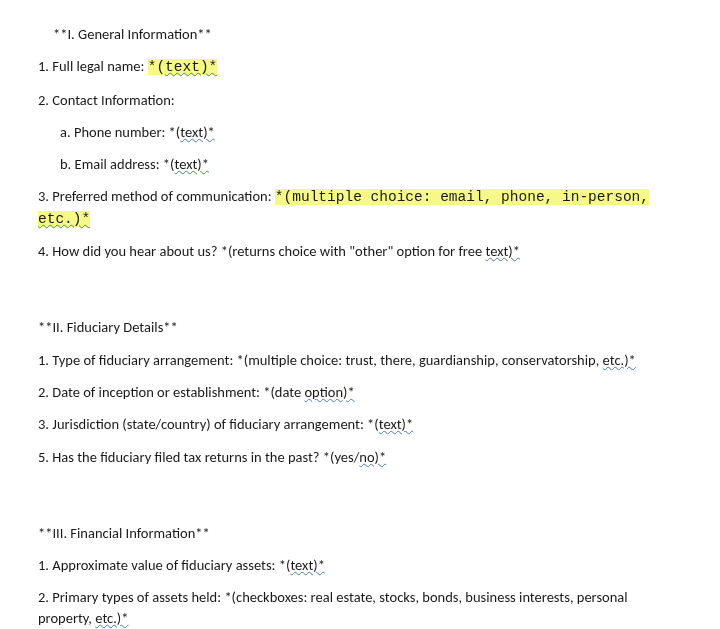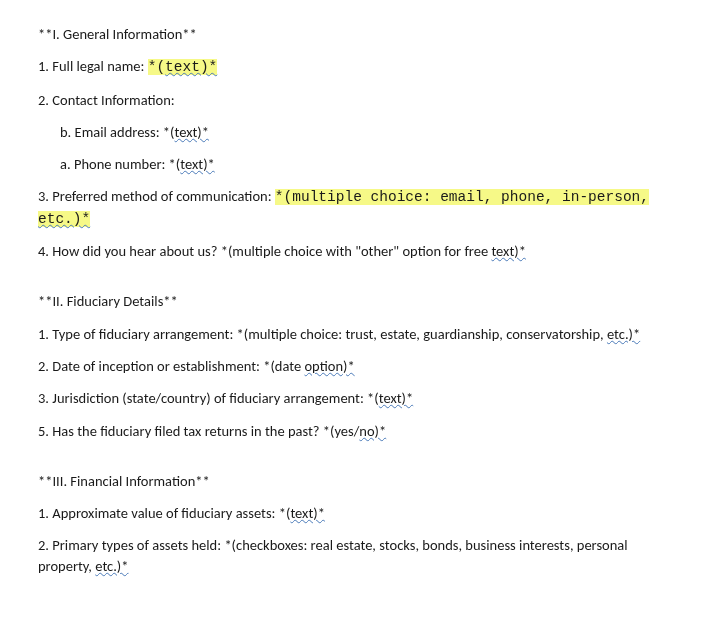--- a/index.html
+++ b/index.html
@@ -6,24 +6,26 @@
     body {
       font-family: Calibri, "Segoe UI", Arial, sans-serif;
       font-size: 14.5px;
       color: #1a1a1a;
       background: #ffffff;
       width: 720px;
       padding: 24px 38px 30px 38px;
       line-height: 1.4;
     }
     .section-heading {
+      margin-top: 26px;
       margin-bottom: 12px;
     }
     .section-heading:first-child {
       margin-top: 0;
+      margin-left: 15px;
     }
     .item {
       margin-bottom: 12px;
     }
     .sub-item {
       margin-left: 22px;
       margin-bottom: 12px;
     }
     .hl {
       background-color: #f6f987;
@@ -39,27 +41,27 @@
       height: 18px;
     }
   </style>
 </head>
 <body>
 
 <div id="doc">
     <div class="section-heading">**I. General Information**</div>
     <div class="item"><span>1.</span><span> Full legal name: </span><span class="hl"><span>*(</span><span class="squiggle">text)*</span></span></div>
     <div class="item"><span>2.</span><span> Contact Information:</span></div>
+    <div class="sub-item"><span>a.</span><span> Phone number: *(</span><span class="squiggle">text)*</span></div>
     <div class="sub-item"><span>b.</span><span> Email address: *(</span><span class="squiggle">text)*</span></div>
-    <div class="sub-item"><span>a.</span><span> Phone number: *(</span><span class="squiggle">text)*</span></div>
     <div class="item"><span>3.</span><span> Preferred method of communication: </span><span class="hl"><span>*(multiple choice: email, phone, in-person, </span><span class="squiggle">etc.)*</span></span></div>
-    <div class="item"><span>4.</span><span> How did you hear about us? *(multiple choice with "other" option for free </span><span class="squiggle">text)*</span></div>
+    <div class="item"><span>4.</span><span> How did you hear about us? *(returns choice with "other" option for free </span><span class="squiggle">text)*</span></div>
     <div class="section-gap"></div>
     <div class="section-heading">**II. Fiduciary Details**</div>
-    <div class="item"><span>1.</span><span> Type of fiduciary arrangement: *(multiple choice: trust, estate, guardianship, conservatorship, </span><span class="squiggle">etc.)*</span></div>
+    <div class="item"><span>1.</span><span> Type of fiduciary arrangement: *(multiple choice: trust, there, guardianship, conservatorship, </span><span class="squiggle">etc.)*</span></div>
     <div class="item"><span>2.</span><span> Date of inception or establishment: *(date </span><span class="squiggle">option)*</span></div>
     <div class="item"><span>3.</span><span> Jurisdiction (state/country) of fiduciary arrangement: *(</span><span class="squiggle">text)*</span></div>
     <div class="item"><span>5.</span><span> Has the fiduciary filed tax returns in the past? *(yes/</span><span class="squiggle">no)*</span></div>
     <div class="section-gap"></div>
     <div class="section-heading">**III. Financial Information**</div>
     <div class="item"><span>1.</span><span> Approximate value of fiduciary assets: *(</span><span class="squiggle">text)*</span></div>
     <div class="item"><span>2.</span><span> Primary types of assets held: *(checkboxes: real estate, stocks, bonds, business interests, personal property, </span><span class="squiggle">etc.)*</span></div>
   </div>
 
 </body></html>

